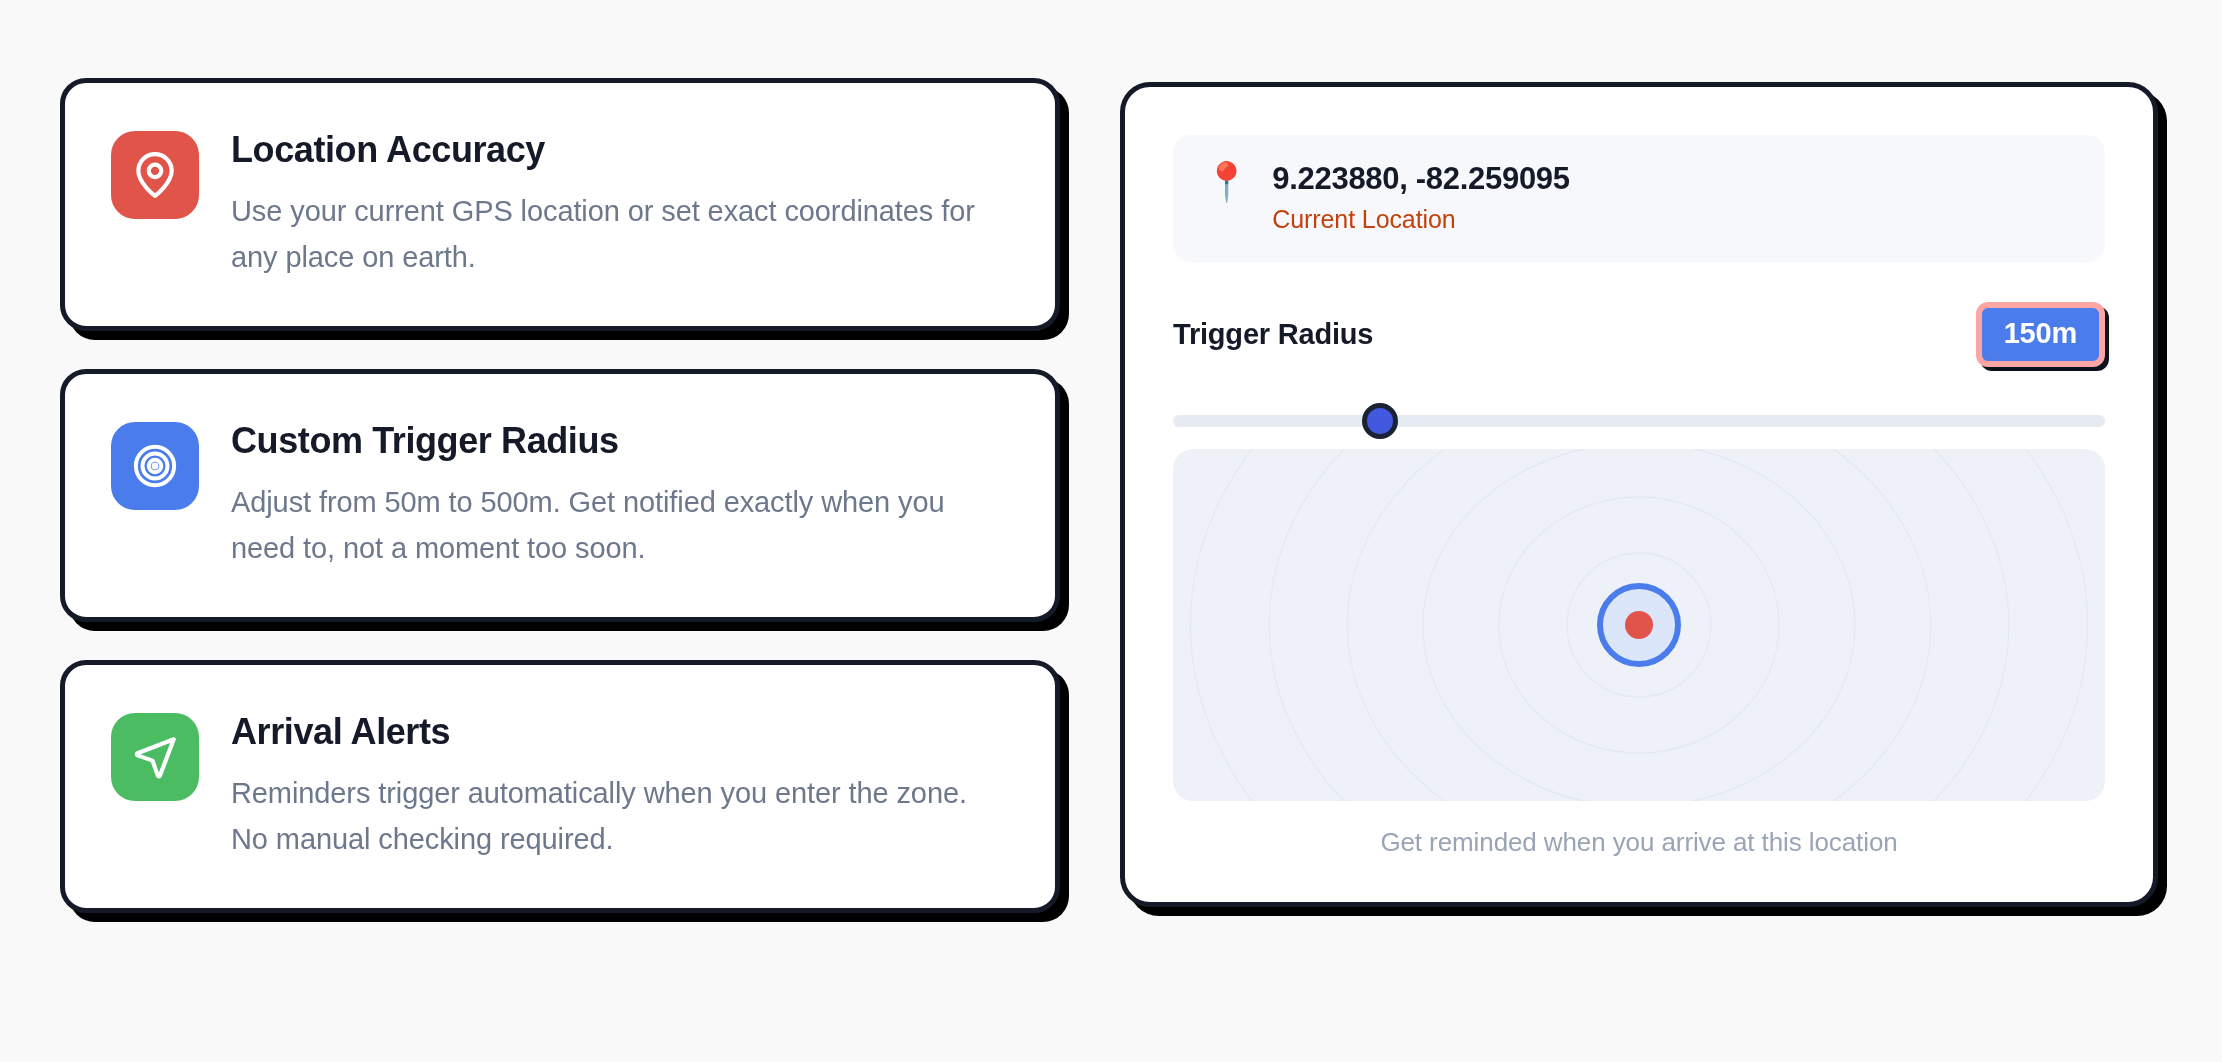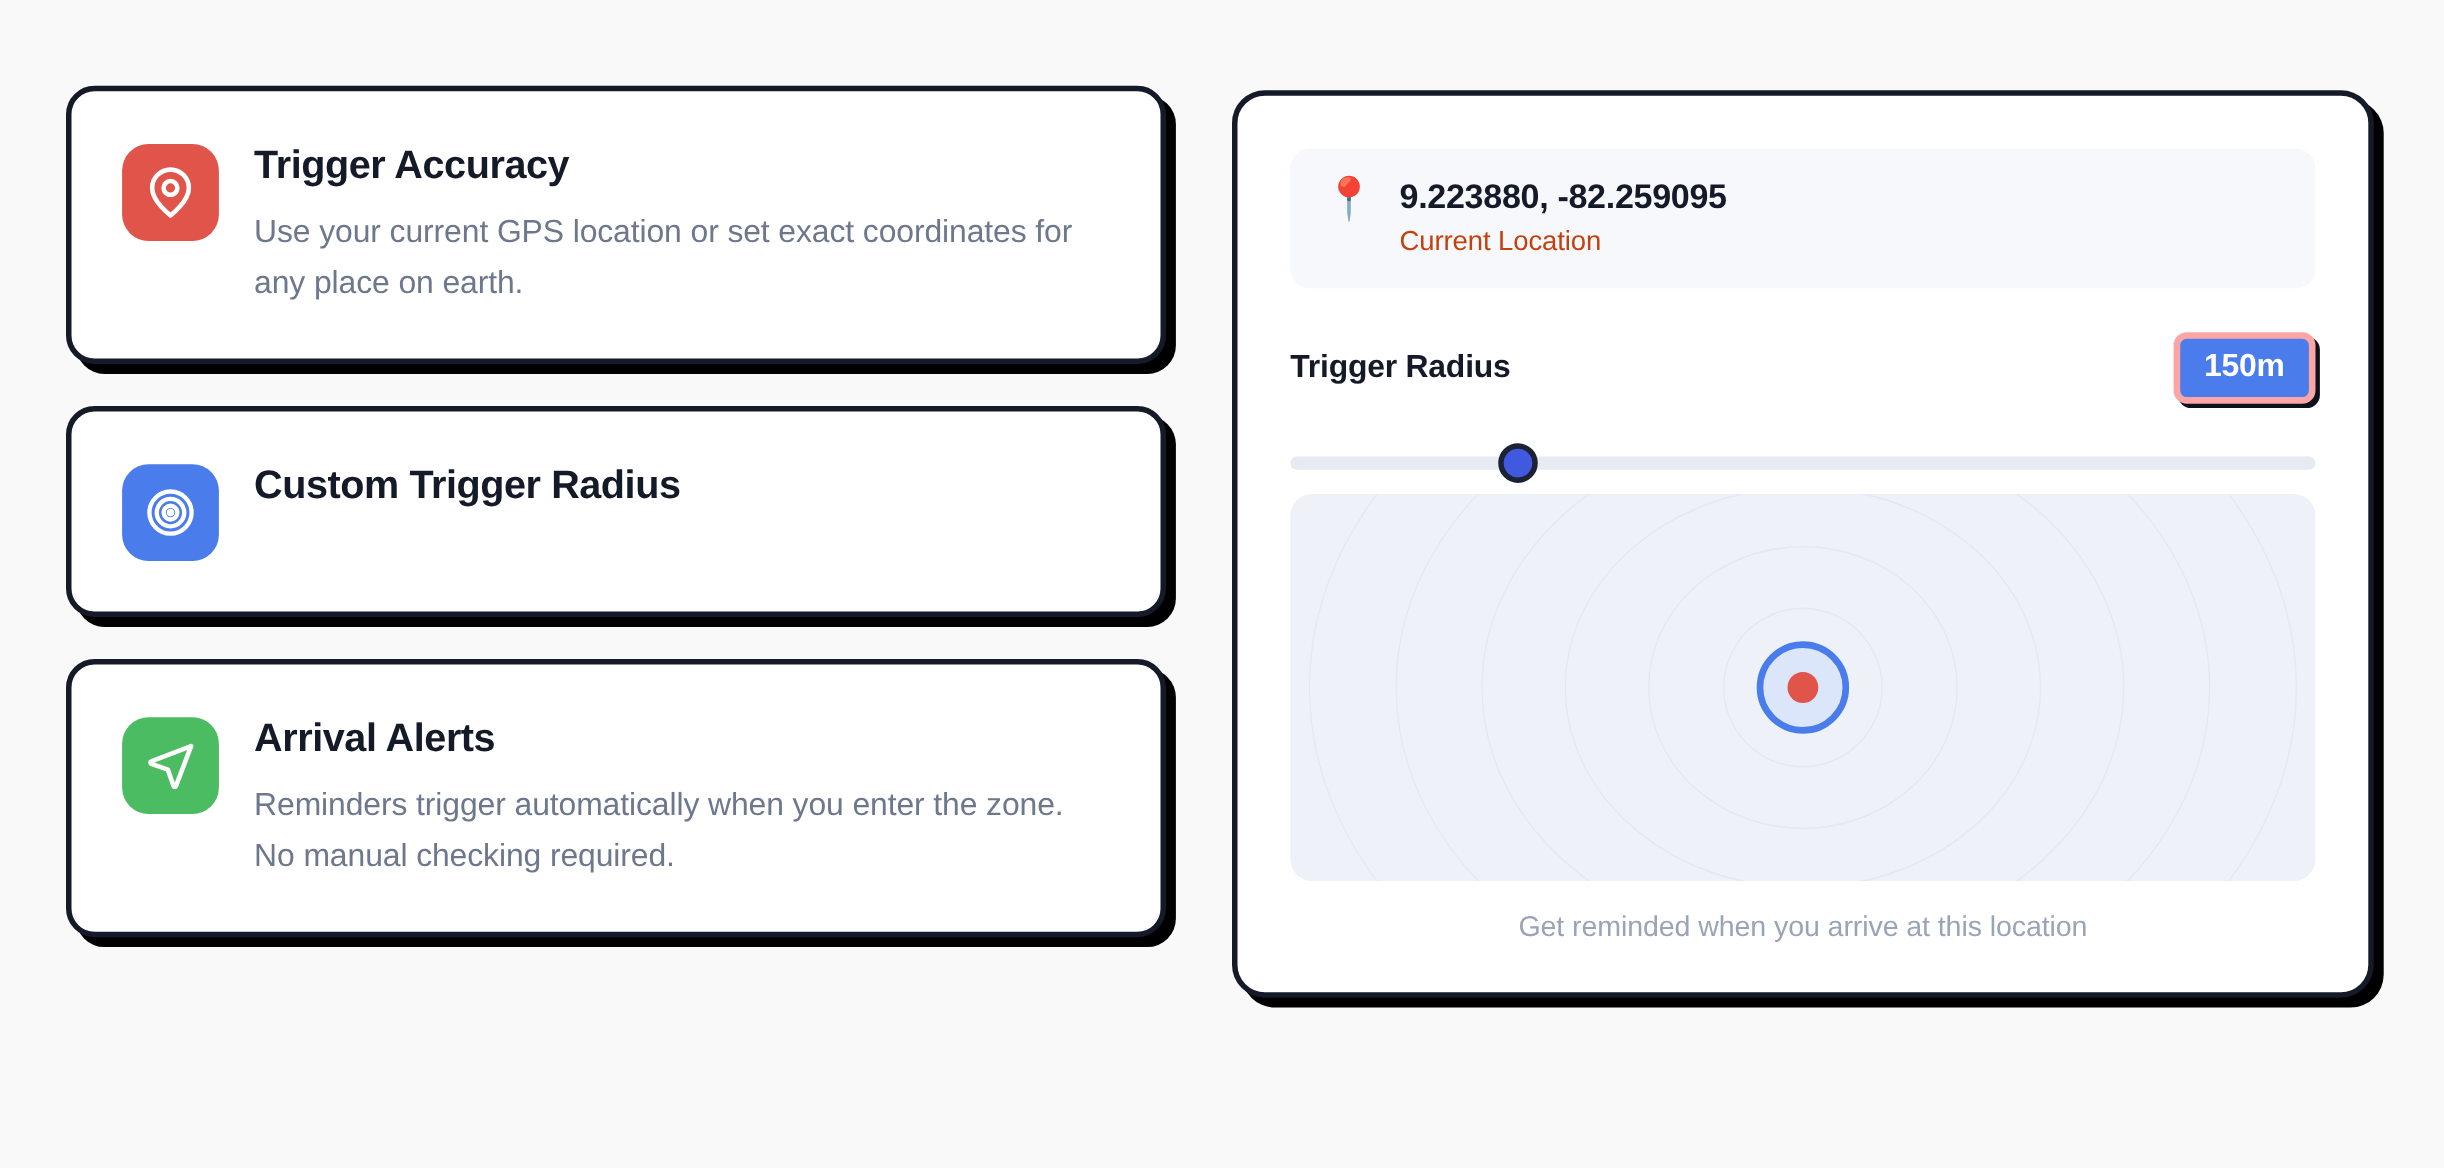--- a/index.html
+++ b/index.html
@@ -217,36 +217,37 @@
   <div class="feature-column">
 
     <div class="feature-card">
       <div class="feature-icon icon-red">
         <svg viewBox="0 0 24 24" fill="none" stroke="#ffffff" stroke-width="2" stroke-linecap="round" stroke-linejoin="round">
           <path d="M20 10c0 6-8 12-8 12s-8-6-8-12a8 8 0 0 1 16 0z"></path>
           <circle cx="12" cy="10" r="3"></circle>
         </svg>
       </div>
       <div class="feature-text">
-        <div class="feature-title">Trigger Accuracy</div>
+        <div class="feature-title">Location Accuracy</div>
         <div class="feature-desc">Use your current GPS location or set exact coordinates for any place on earth.</div>
       </div>
     </div>
 
     <div class="feature-card">
       <div class="feature-icon icon-blue">
         <svg viewBox="0 0 24 24" fill="none" stroke="#ffffff" stroke-width="1.9" stroke-linecap="round" stroke-linejoin="round">
           <circle cx="12" cy="12" r="9.2"></circle>
           <circle cx="12" cy="12" r="6"></circle>
           <circle cx="12" cy="12" r="3"></circle>
           <circle cx="12" cy="12" r="0.7" fill="#ffffff"></circle>
         </svg>
       </div>
       <div class="feature-text">
         <div class="feature-title">Custom Trigger Radius</div>
+        <div class="feature-desc">Adjust from 50m to 500m. Get notified exactly when you need to, not a moment too soon.</div>
       </div>
     </div>
 
     <div class="feature-card">
       <div class="feature-icon icon-green">
         <svg viewBox="0 0 24 24" fill="none" stroke="#ffffff" stroke-width="2" stroke-linecap="round" stroke-linejoin="round">
           <path d="M21 3.5 3.6 10.2a.55.55 0 0 0 .03 1.03l7.2 2.5 2.5 7.2a.55.55 0 0 0 1.03.03L21 3.5z"></path>
         </svg>
       </div>
       <div class="feature-text">

